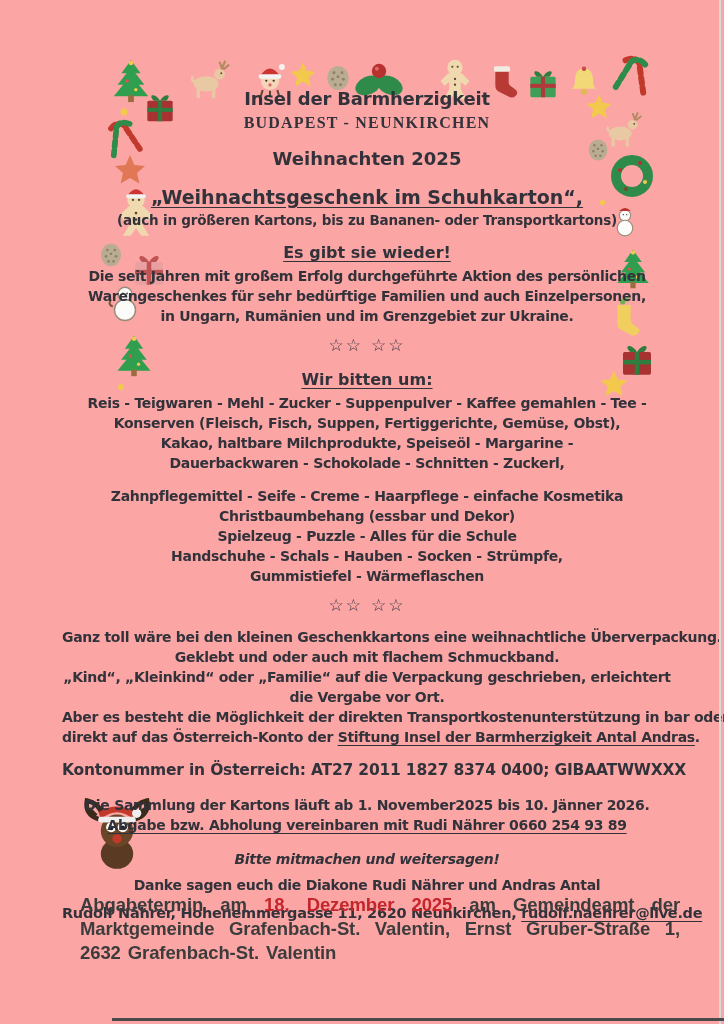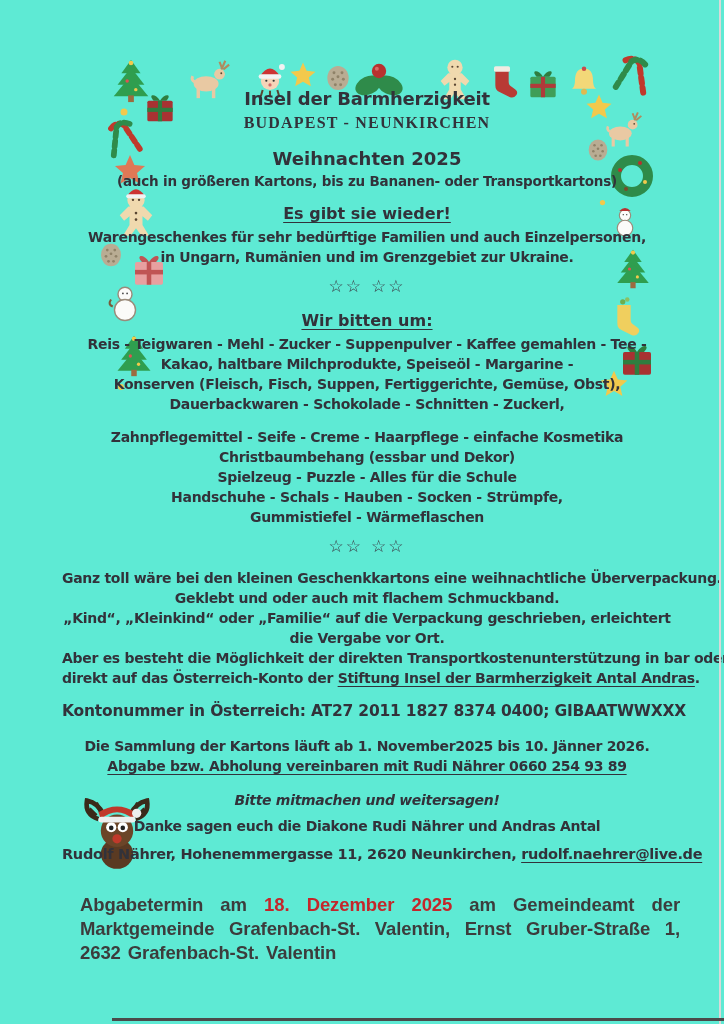--- a/index.html
+++ b/index.html
@@ -1,17 +1,17 @@
 <!DOCTYPE html>
 <html><head>
 <meta charset="utf-8">
 <style>
   html,body{margin:0;padding:0;}
   body{background:#ffffff;font-family:"DejaVu Sans",sans-serif;}
-  .page{position:relative;width:724px;height:1024px;background:#5eead4;overflow:hidden;}
+  .page{position:relative;width:724px;height:1024px;background:#fca5a5;overflow:hidden;}
   .scan-edge-right{position:absolute;right:3px;top:0;bottom:0;width:2px;background:#d9d9d9;}
   .scan-line-bottom{position:absolute;left:112px;right:0;bottom:3px;height:3px;background:#4a4a4a;}
   .decor{position:absolute;inset:0;pointer-events:none;}
   .bi{position:absolute;display:block;}
   .bi svg{width:100%;height:100%;display:block;}
   .rot-l{transform:rotate(-14deg);}
   .rot-r{transform:rotate(12deg);}
 
   .content{position:absolute;left:62px;right:52px;top:88px;text-align:center;color:#32323a;}
   .tline,.line{white-space:nowrap;}
@@ -337,34 +337,36 @@
           <rect x="8" y="9" width="16" height="2.5" rx="1.2" fill="#eeeeee"></rect>
           <circle cx="24.5" cy="7.5" r="2" fill="#eeeeee"></circle>
         </svg>
       </span>
   </div>
 
   <div class="content">
     <div class="org1 line">Insel der Barmherzigkeit</div>
     <div class="org2 line">BUDAPEST - NEUNKIRCHEN</div>
     <div class="season line">Weihnachten 2025</div>
+    <div class="maintitle line">„Weihnachtsgeschenk im Schuhkarton“,</div>
     <div class="subtitle line">(auch in größeren Kartons, bis zu Bananen- oder Transportkartons)</div>
 
     <div class="h-u line">Es gibt sie wieder!</div>
     <div class="body-lines">
+        <div class="tline">Die seit Jahren mit großem Erfolg durchgeführte Aktion des persönlichen</div>
         <div class="tline">Warengeschenkes für sehr bedürftige Familien und auch Einzelpersonen,</div>
         <div class="tline">in Ungarn, Rumänien und im Grenzgebiet zur Ukraine.</div>
       </div>
     <div class="stars line">☆☆ ☆☆</div>
 
     <div class="h-u line">Wir bitten um:</div>
     <div class="body-lines">
         <div class="tline">Reis - Teigwaren - Mehl - Zucker - Suppenpulver - Kaffee gemahlen - Tee -</div>
+        <div class="tline">Konserven (Fleisch, Fisch, Suppen, Fertiggerichte, Gemüse, Obst),</div>
         <div class="tline">Kakao, haltbare Milchprodukte, Speiseöl - Margarine -</div>
-        <div class="tline">Konserven (Fleisch, Fisch, Suppen, Fertiggerichte, Gemüse, Obst),</div>
         <div class="tline">Dauerbackwaren - Schokolade - Schnitten - Zuckerl,</div>
       </div>
     <div class="body-lines gap-block">
         <div class="tline">Zahnpflegemittel - Seife - Creme - Haarpflege - einfache Kosmetika</div>
         <div class="tline">Christbaumbehang (essbar und Dekor)</div>
         <div class="tline">Spielzeug - Puzzle - Alles für die Schule</div>
         <div class="tline">Handschuhe - Schals - Hauben - Socken - Strümpfe,</div>
         <div class="tline">Gummistiefel - Wärmeflaschen</div>
       </div>
     <div class="stars line">☆☆ ☆☆</div>

